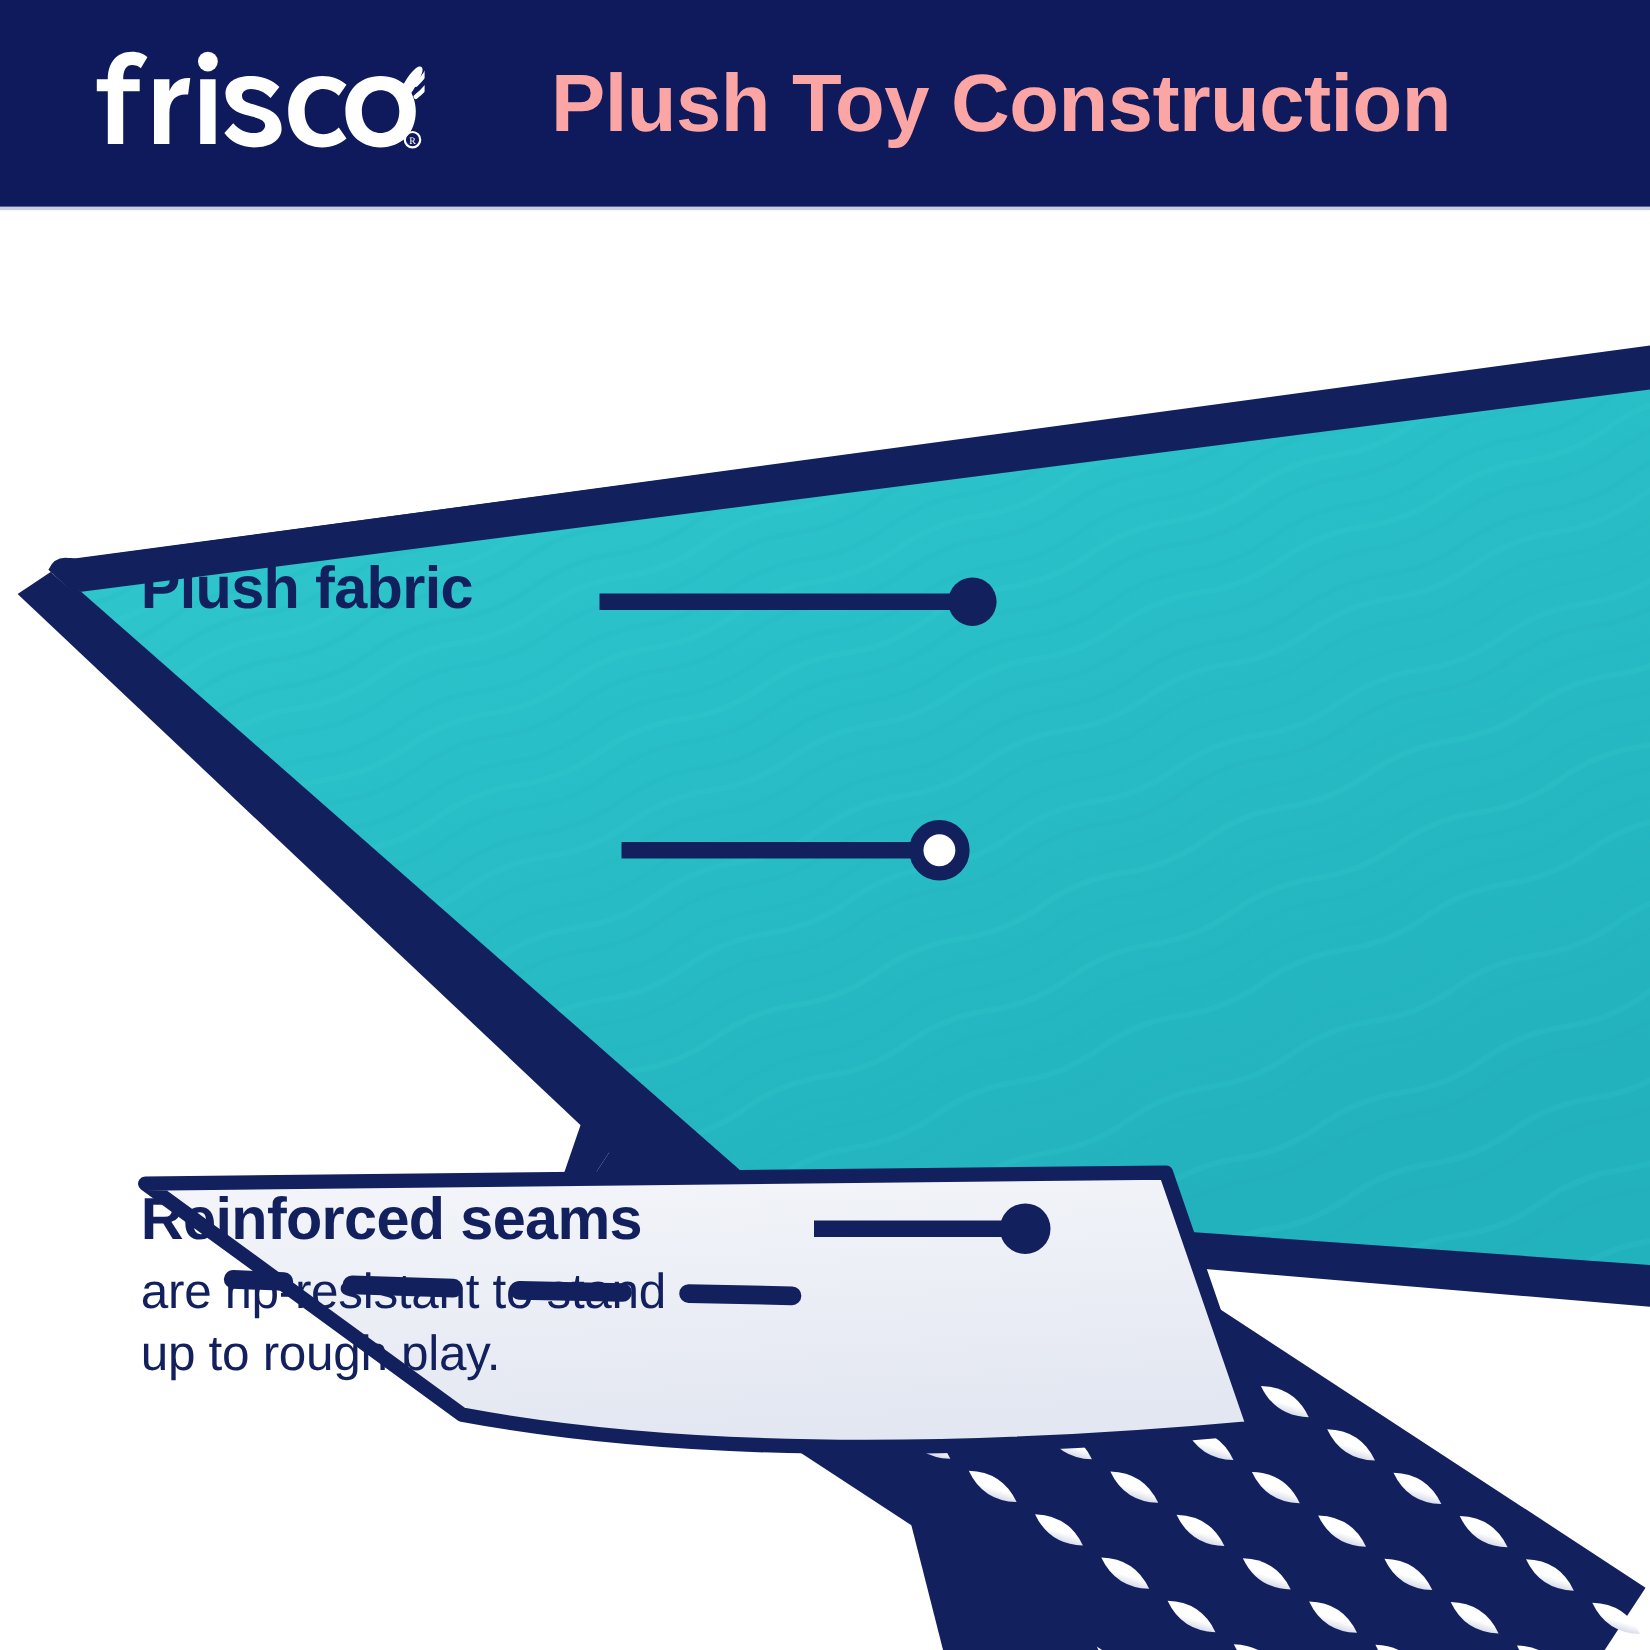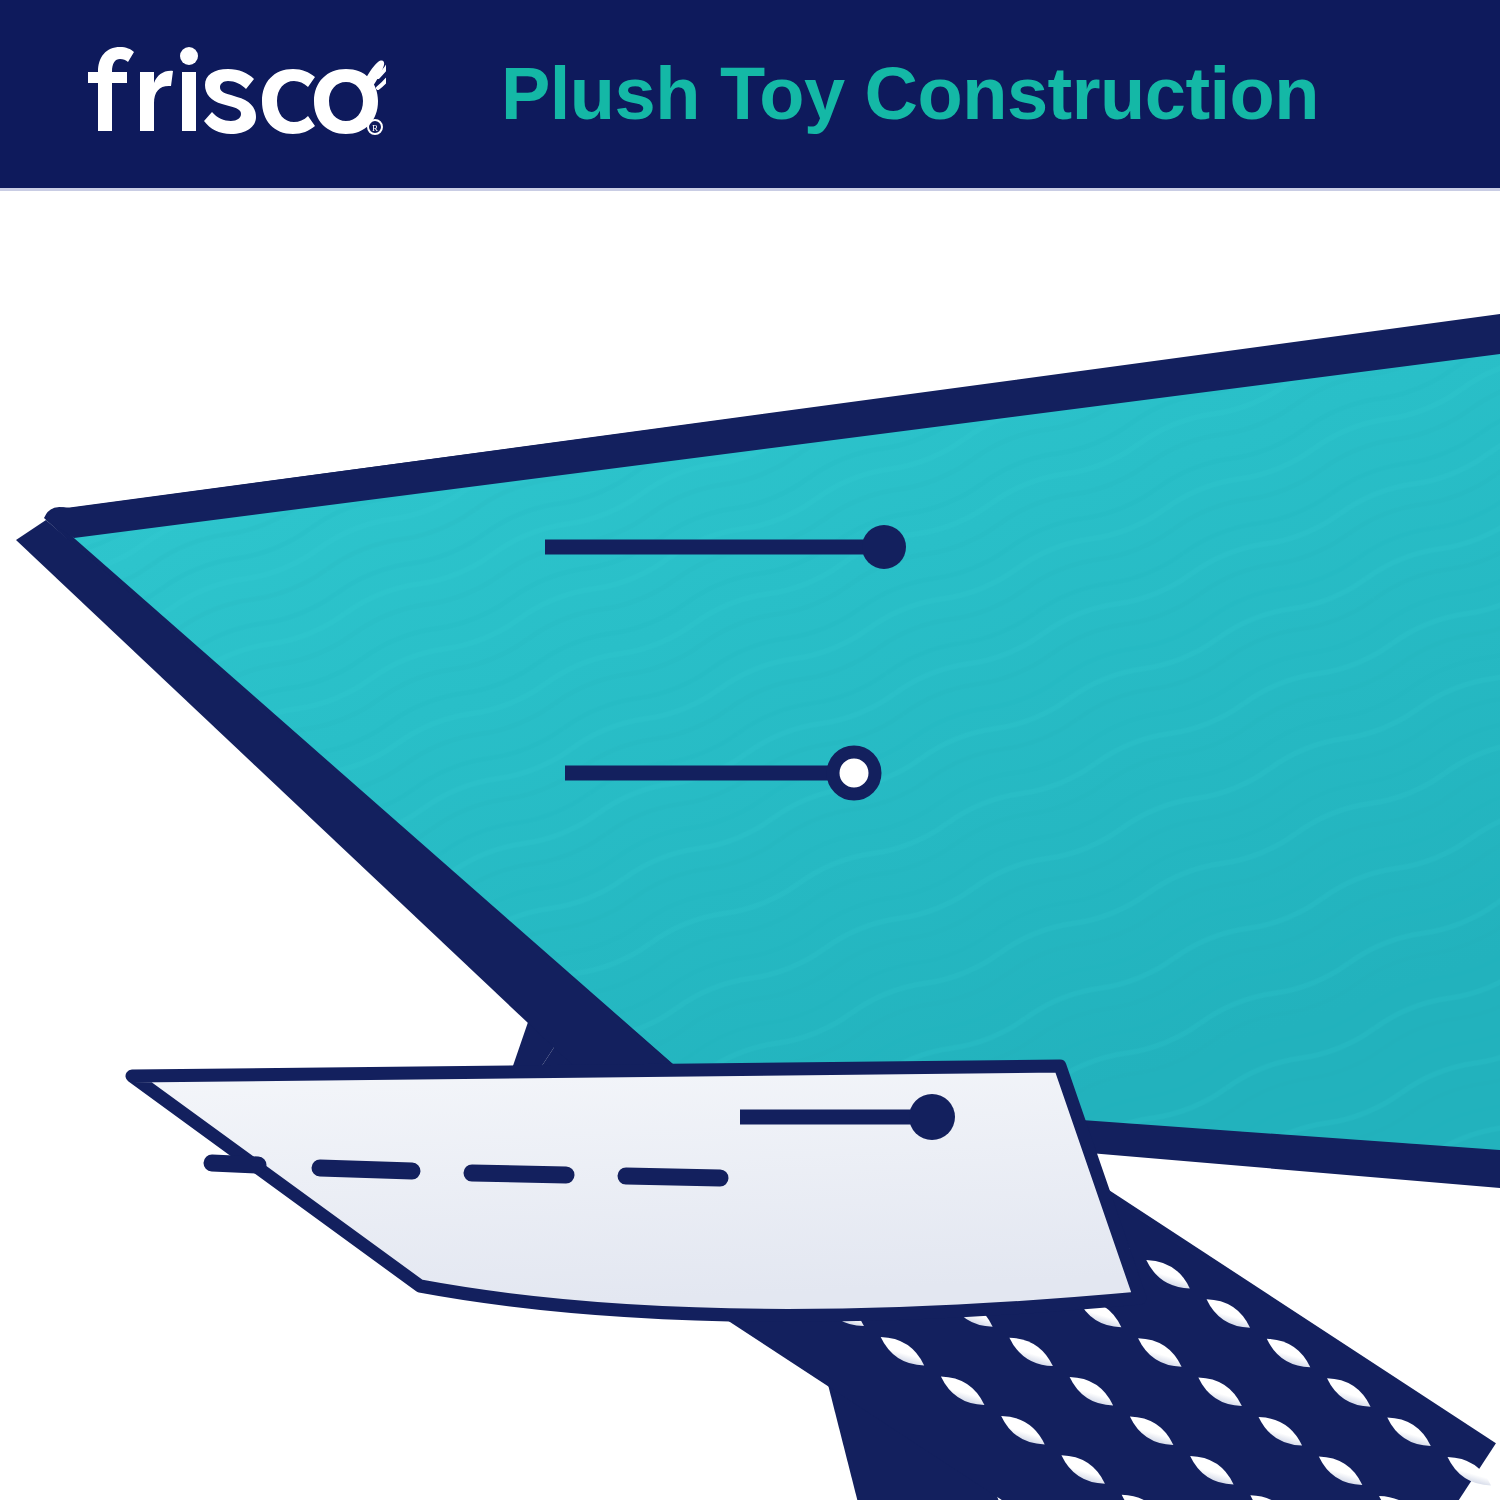--- a/index.html
+++ b/index.html
@@ -45,21 +45,21 @@
     position: relative;
     width: 300px;
     height: 110px;
     flex: 0 0 auto;
   }
   .brand-logo svg { display: block; }
 
   .header-title {
     flex: 1 1 auto;
     text-align: center;
-    color: #14b8a6;
+    color: #fca5a5;
     font-size: 74px;
     font-weight: bold;
     letter-spacing: -0.5px;
     line-height: 1;
     padding-right: 66px;
     white-space: nowrap;
   }
 
   
   .illustration {
@@ -310,16 +310,24 @@
           <circle cx="854" cy="585" r="21" fill="#ffffff" stroke="#13205e" stroke-width="13"></circle>
 
           <line x1="740" y1="929" x2="925" y2="929" stroke-width="15"></line>
           <circle cx="932" cy="929" r="23" fill="#13205e" stroke="none"></circle>
         </g>
 
       </g>
     </svg>
   </div>
 
-
-
+  <div class="callout" id="callout-plush-fabric">
+    <div class="title">Plush fabric</div>
+  </div>
+
+
+  <div class="callout" id="callout-reinforced-seams">
+    <div class="title">Reinforced seams</div>
+    <div class="body">are rip-resistant to stand
+up to rough play.</div>
+  </div>
 
 </div>
 
 </body></html>

